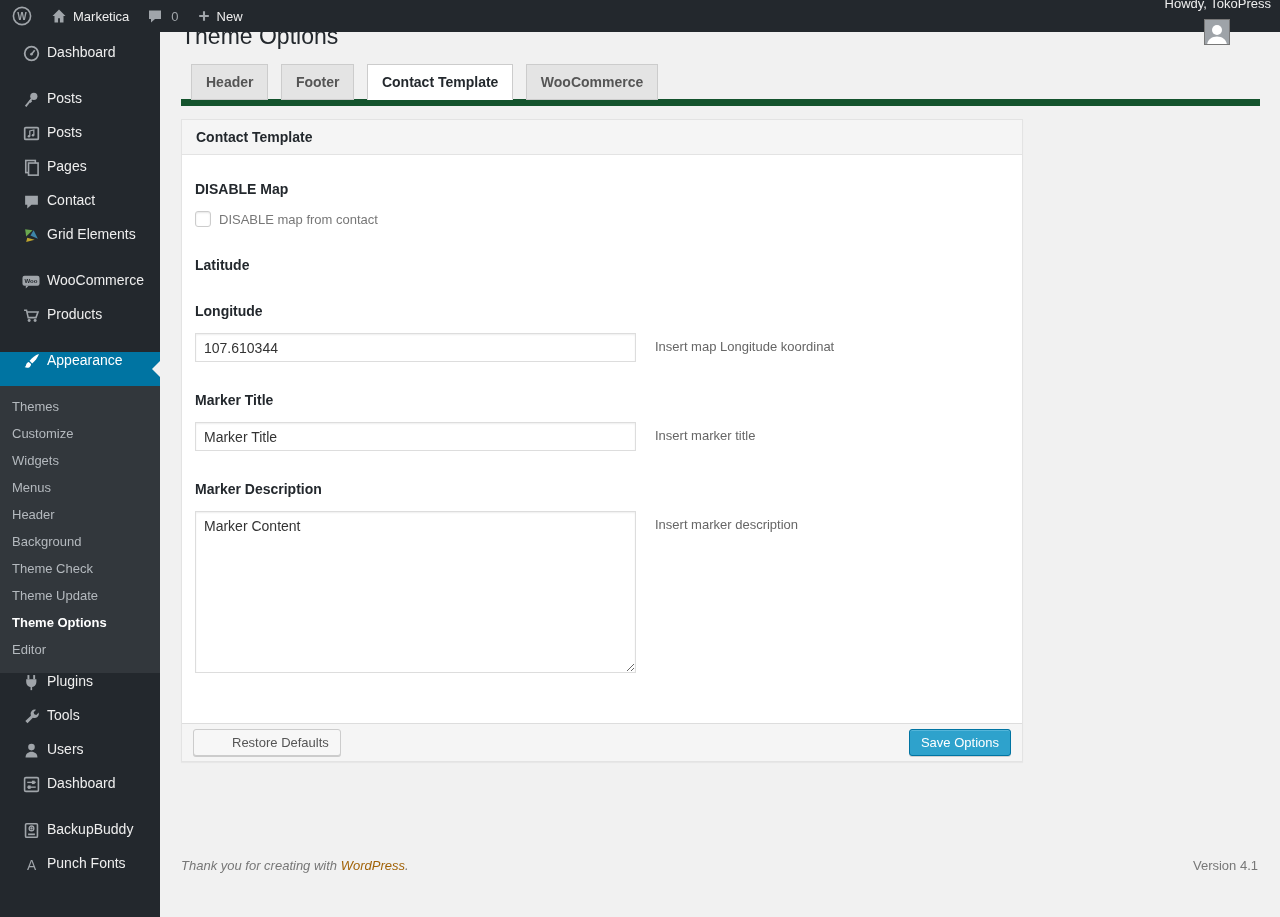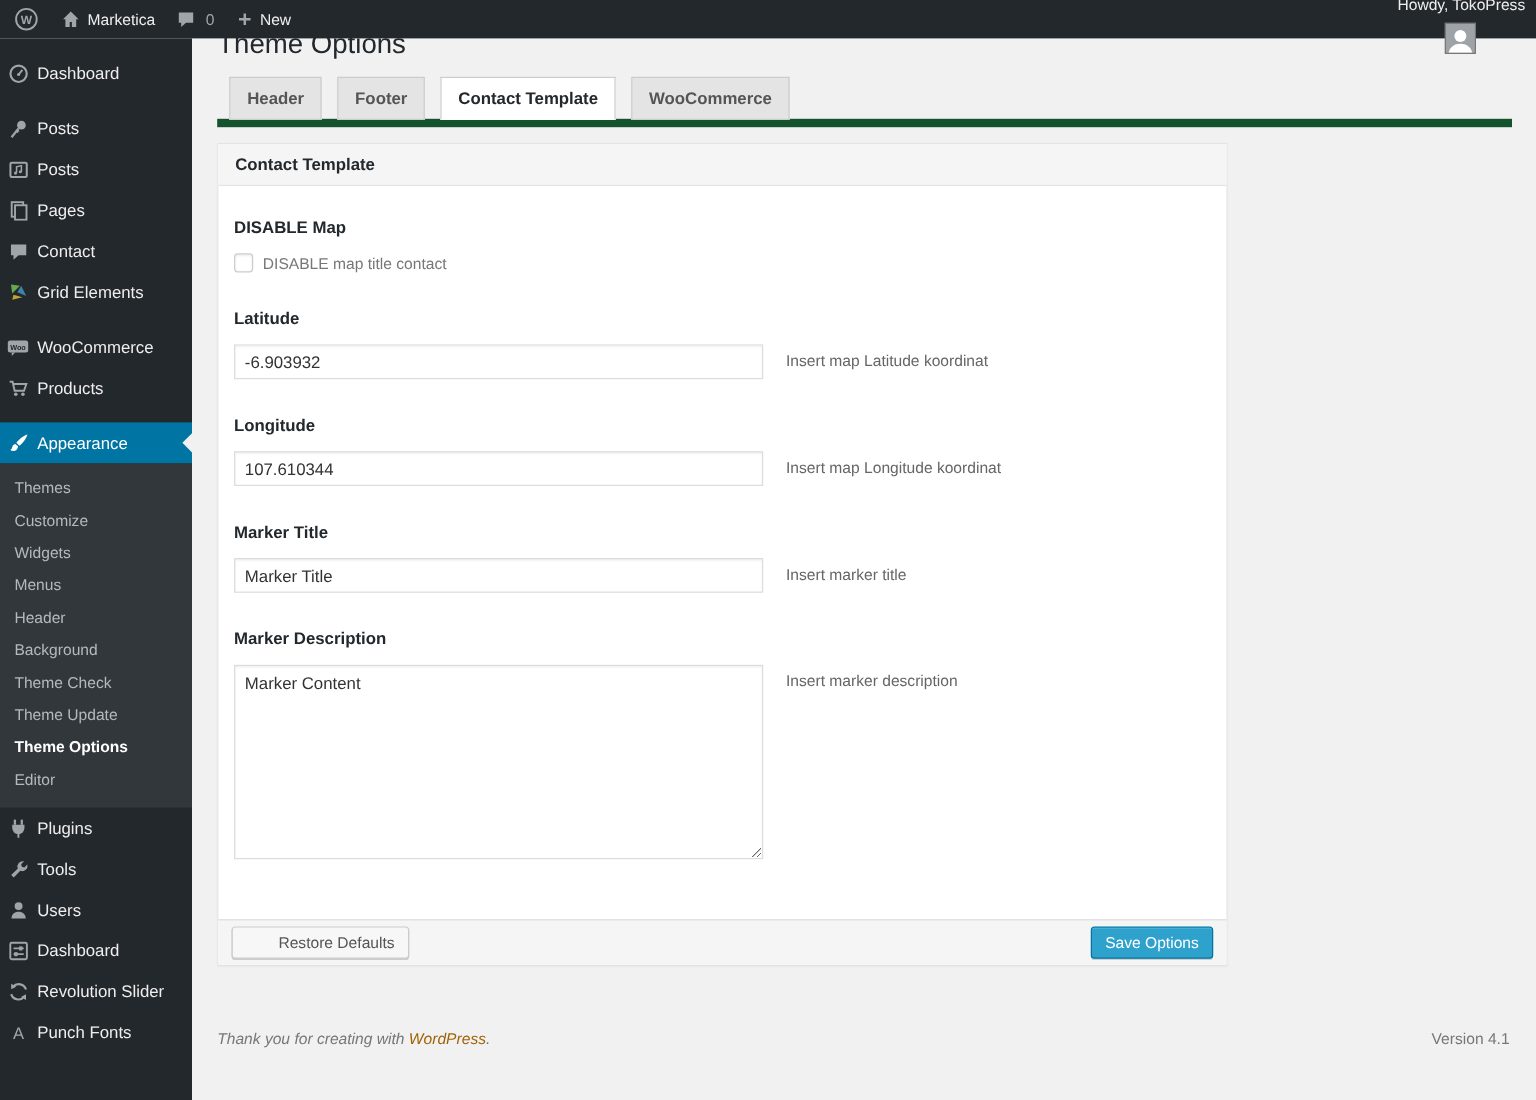--- a/index.html
+++ b/index.html
@@ -11,21 +11,21 @@
   .ab-item { display:flex; align-items:center; height:32px; padding:0 9px; color:#eee; font-size:13px; cursor:pointer; }
   .ab-item .ab-icon { color:#a0a5aa; display:flex; align-items:center; margin-right:6px; }
   .ab-logo { padding:0 10px 0 12px; color:#a0a5aa; }
   .ab-count { color:#a0a5aa; margin-left:2px; }
   .ab-right { margin-left:auto; display:flex; align-items:center;flex-direction:column; }
   .ab-howdy { color:#eee; font-size:13px; }
   .avatar { width:26px; height:26px; margin:0 8px 0 7px; background:#9ea3a8; display:flex; align-items:flex-end; justify-content:center; overflow:hidden; border:1px solid #777; }
 
   
   .sidebar { position:absolute; top:32px; left:0; bottom:0; width:160px; background:#23282d; padding-top:12px; }
-  .menu-item { position:relative; display:flex; align-items:center; height:34px; padding-left:6px; color:#eee; font-size:14px; cursor:pointer; }
+  .menu-item { position:relative; display:flex; align-items:flex-start; height:34px; padding-left:22px; color:#eee; font-size:14px; cursor:pointer; }
   .menu-item .mi-icon { width:18px; height:18px; margin-right:7px; color:#a0a5aa; display:flex; align-items:center; justify-content:center; flex:none; }
   .menu-item.sep-before { margin-top:12px; }
   .menu-item.active { background:#0074a2; color:#fff; }
   .menu-item.active .mi-icon { color:#fff; }
   .menu-item.active::after { content:""; position:absolute; right:0; top:50%; margin-top:-8px; border:8px solid transparent; border-right-color:#f1f1f1; }
   .submenu { background:#32373c; padding:7px 0 10px; }
   .submenu-item { padding:7px 12px; font-size:13px; color:#b4b9be; cursor:pointer; line-height:13px; }
   .submenu-item.current { color:#fff; font-weight:bold; }
 
   
@@ -257,32 +257,32 @@
           <rect x="1.5" y="1.5" width="13" height="13" rx="1.2" fill="none" stroke="currentColor" stroke-width="1.5"></rect>
           <path d="M4 6h8" stroke="currentColor" stroke-width="1.3"></path>
           <rect x="8.4" y="4.4" width="2.6" height="3.2" fill="currentColor"></rect>
           <path d="M4 10.5h8" stroke="currentColor" stroke-width="1.3"></path>
           <rect x="4.6" y="8.9" width="2.6" height="3.2" fill="currentColor"></rect>
         </svg>
     </span>
     <span>Dashboard</span>
   </div>
 
-
-  <div class="menu-item">
-    <span class="mi-icon">
-      <svg width="17" height="17" viewBox="0 0 16 16">
-          <path d="M13.8 6.2A6 6 0 0 0 3.6 4.0" fill="none" stroke="currentColor" stroke-width="1.7"></path>
-          <polygon points="2.2,1.6 2.2,6 6.2,4" fill="currentColor"></polygon>
-          <path d="M2.2 9.8a6 6 0 0 0 10.2 2.2" fill="none" stroke="currentColor" stroke-width="1.7"></path>
-          <polygon points="13.8,14.4 13.8,10 9.8,12" fill="currentColor"></polygon>
-        </svg>
-    </span>
-    <span>Revolution Slider</span>
-  </div>
+  <div class="menu-item sep-before">
+    <span class="mi-icon">
+      <svg width="17" height="17" viewBox="0 0 16 16">
+          <rect x="2.4" y="1.6" width="11.2" height="12.8" rx="1" fill="none" stroke="currentColor" stroke-width="1.5"></rect>
+          <circle cx="8" cy="6" r="2.2" fill="none" stroke="currentColor" stroke-width="1.3"></circle>
+          <path d="M8 4.9v2.2M6.9 6h2.2" stroke="currentColor" stroke-width="1"></path>
+          <rect x="4.8" y="10.8" width="6.4" height="1.6" fill="currentColor"></rect>
+        </svg>
+    </span>
+    <span>BackupBuddy</span>
+  </div>
+
 
   <div class="menu-item">
     <span class="mi-icon">
       <svg width="17" height="17" viewBox="0 0 16 16">
           <text x="8" y="13" font-size="13" text-anchor="middle" fill="currentColor" font-family="Liberation Sans, sans-serif">A</text>
         </svg>
     </span>
     <span>Punch Fonts</span>
   </div>
 
@@ -301,30 +301,26 @@
 
   <div class="panel">
     <div class="panel-header">Contact Template</div>
 
     <div class="panel-body">
 
       <div class="field-group">
         <div class="field-label">DISABLE Map</div>
         <div class="checkbox-row">
           <input type="checkbox" class="checkbox" style="">
-          <span class="checkbox-label">DISABLE map title contact</span>
+          <span class="checkbox-label">DISABLE map from contact</span>
         </div>
       </div>
 
       <div class="field-group">
         <div class="field-label">Latitude</div>
-        <div class="field-row">
-          <input type="text" class="text-input" value="-6.903932" style="">
-          <span class="desc">Insert map Latitude koordinat</span>
-        </div>
       </div>
 
       <div class="field-group">
         <div class="field-label">Longitude</div>
         <div class="field-row">
           <input type="text" class="text-input" value="107.610344" style="">
           <span class="desc">Insert map Longitude koordinat</span>
         </div>
       </div>
 

